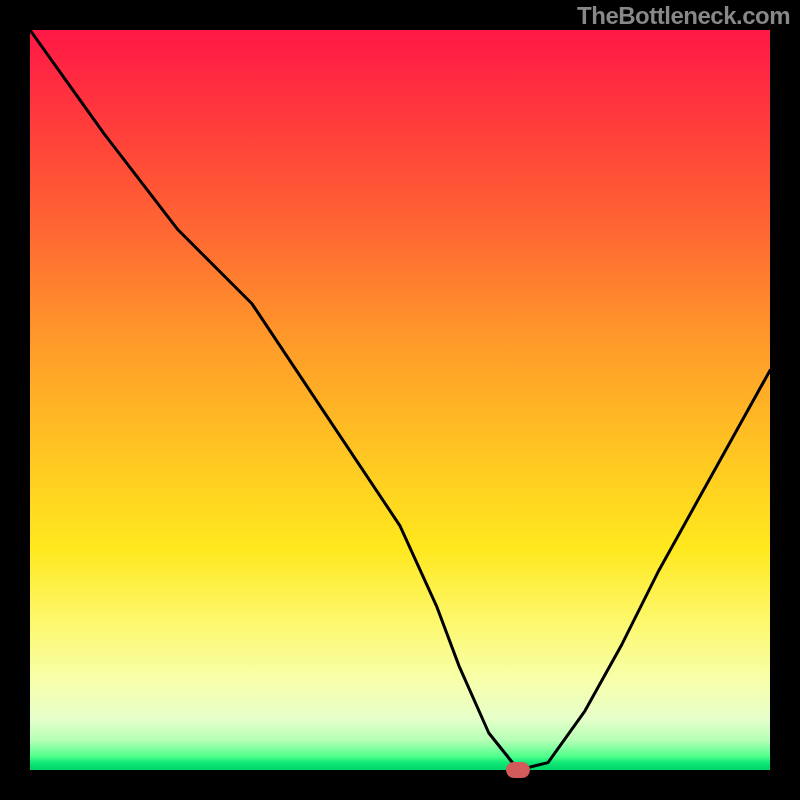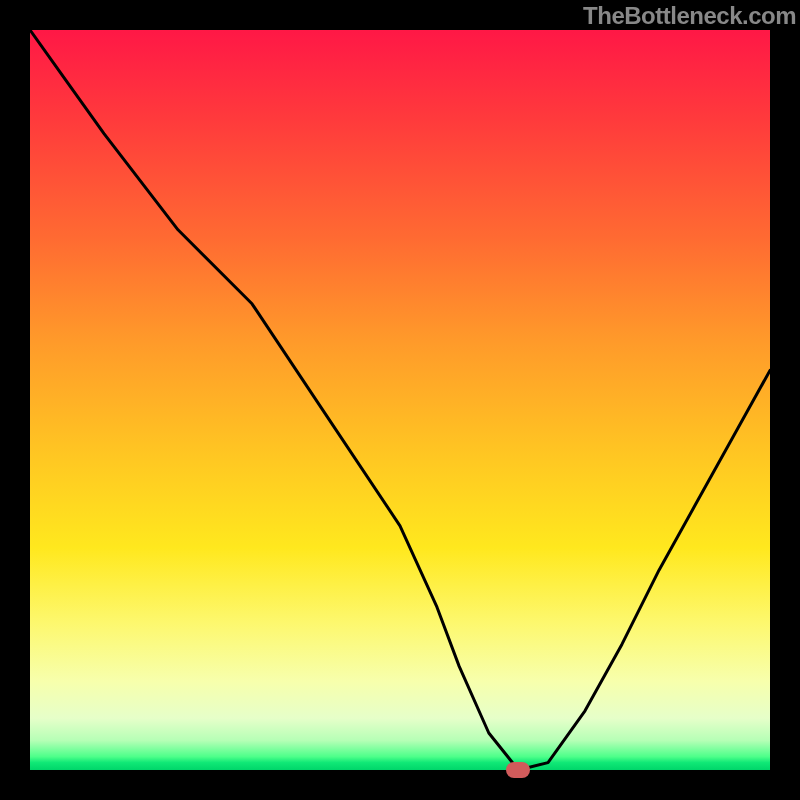--- a/index.html
+++ b/index.html
@@ -12,21 +12,21 @@
   }
   .chart-container {
     position: relative;
     width: 800px;
     height: 800px;
     background: #000;
   }
   .watermark {
     position: absolute;
     top: 2px;
-    right: 4px;
+    right: 10px;
     color: #888;
     font-family: Arial, Helvetica, sans-serif;
     font-size: 24px;
     font-weight: bold;
     z-index: 10;
     letter-spacing: -0.5px;
   }
   .plot-area {
     position: absolute;
     left: 30px;

